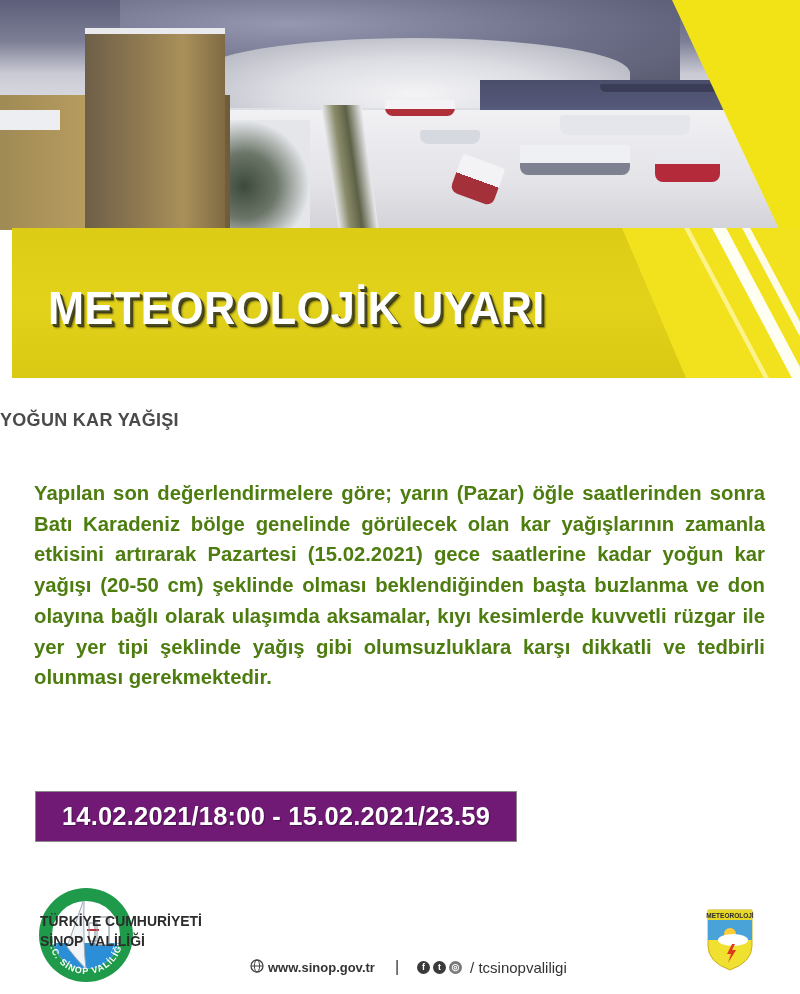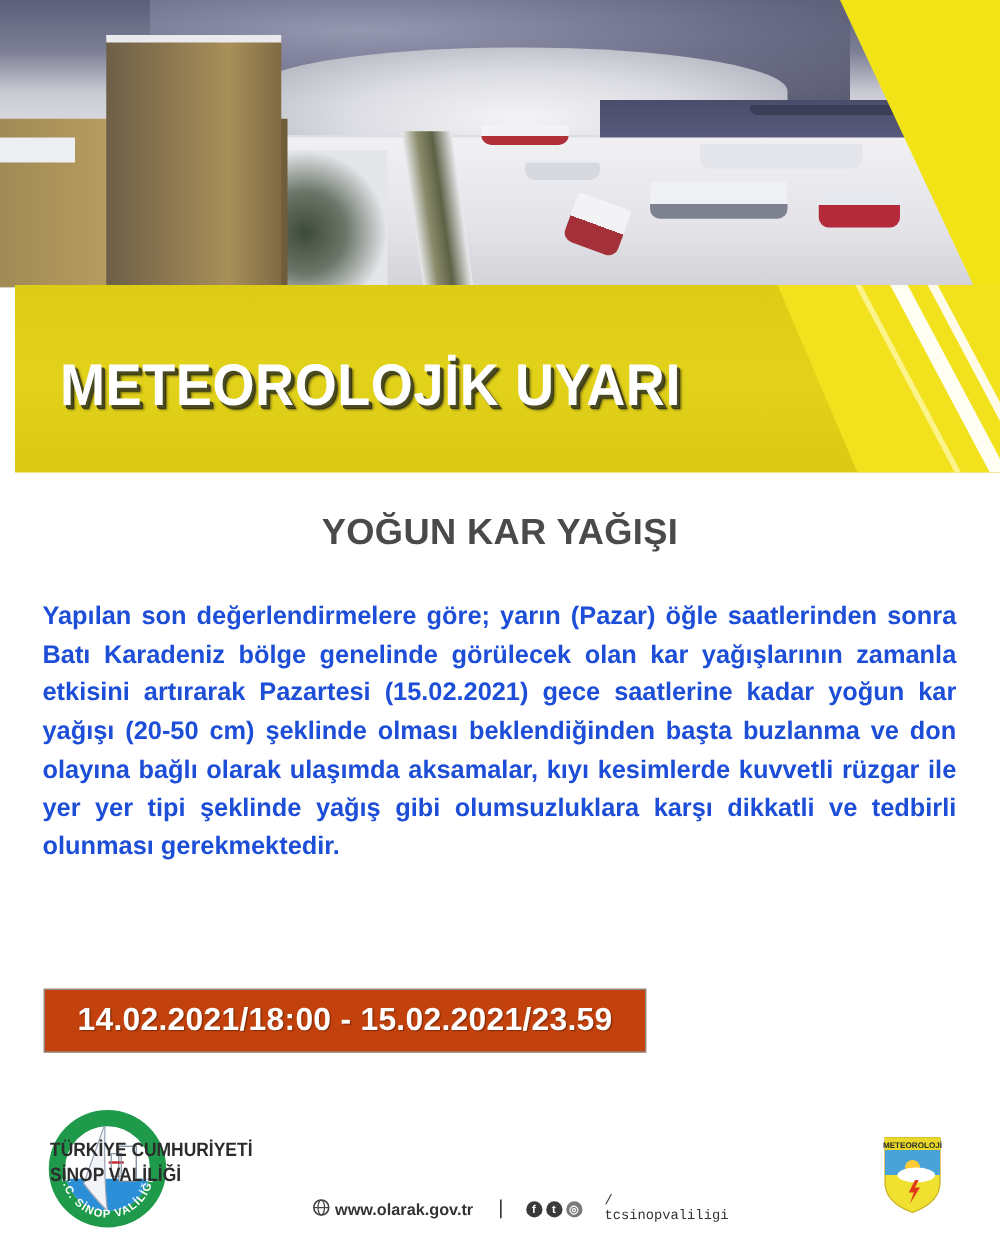--- a/index.html
+++ b/index.html
@@ -93,32 +93,32 @@
     position: absolute; left: 36px; top: 52px;
     font-family: "Liberation Sans", sans-serif; font-weight: 700;
     font-size: 47px; letter-spacing: 0.5px; color: #ffffff;
     transform: scaleX(0.92); transform-origin: left center;
     text-shadow: 2px 2px 0 #4a4a20, 3px 3px 0 #3b3b18, 4px 4px 2px rgba(0,0,0,.45);
     white-space: nowrap;
   }
 
   
   .subtitle {
-    position: absolute; left: 0; top: 410px; width: 800px; text-align: center;
-    font-weight: 700; font-size: 29px; color: #4a4a4a; letter-spacing: .3px;
+    position: absolute; left: 0; top: 410px; width: 800px; 
+    font-weight: 700; font-size: 18px; color: #4a4a4a; letter-spacing: .3px;
   }
   .body-text {
     position: absolute; left: 34px; top: 478px; width: 731px;
-    font-weight: 700; font-size: 20.3px; line-height: 30.7px; color: #1d4ed8;
+    font-weight: 700; font-size: 20.3px; line-height: 30.7px; color: #4d7c0f;
     text-align: justify; text-align-last: left;
   }
 
   .date-box {
     position: absolute; left: 35px; top: 791px; width: 482px; height: 51px;
-    background: #c2410c; border: 1px solid #8a8889;
+    background: #701a75; border: 1px solid #8a8889;
     display: flex; align-items: center; justify-content: center;
   }
   .date-text {
     color: #ffffff; font-weight: 700; font-size: 25.5px; letter-spacing: .2px;
     text-shadow: 1px 1px 1px rgba(0,0,0,.35); white-space: nowrap;
   }
 
   
   .logo-left {
     position: absolute; left: 37px; top: 885px; width: 98px; height: 100px;
@@ -133,21 +133,21 @@
     display: block; font-weight: 700; font-size: 15.5px; color: #2c2c2c; line-height: 20px;
     transform: scaleX(.9);
   }
   .contact {
     position: absolute; left: 250px; top: 957px; height: 20px; width: 330px;
     display: flex; align-items: center; font-size: 13px; color: #333;
   }
   .contact .web { font-weight: 700; margin-left: 4px; }
   .contact .sep { margin: 0 18px 0 20px; font-weight: 400; color: #333; font-size: 16px; }
   .contact .social { display: inline-flex; gap: 3px; }
-  .contact .handle { margin-left: 18px; font-size: 11px; font-family: Liberation Mono, monospace; }
+  .contact .handle { margin-left: 8px; font-size: 15px; }
   .ico {
     width: 13px; height: 13px; border-radius: 50%; display: inline-flex; align-items: center; justify-content: center;
     font-size: 9px; font-weight: 700; color: #fff;
   }
   .ico.fb { background: #3a3a3a; }
   .ico.tw { background: #3a3a3a; }
   .ico.ig { background: #7a7a7a; }
 </style>
 </head>
 <body>
@@ -217,21 +217,21 @@
 </div>
 
 <div class="contact">
   <span>
     <svg width="14" height="14" viewBox="0 0 14 14">
       <circle cx="7" cy="7" r="6" fill="none" stroke="#444" stroke-width="1.3"></circle>
       <ellipse cx="7" cy="7" rx="2.6" ry="6" fill="none" stroke="#444" stroke-width="1"></ellipse>
       <line x1="1" y1="7" x2="13" y2="7" stroke="#444" stroke-width="1"></line>
     </svg>
   </span>
-  <span class="web">www.olarak.gov.tr</span>
+  <span class="web">www.sinop.gov.tr</span>
   <span class="sep">|</span>
   <span class="social">
     <span class="ico fb">f</span>
     <span class="ico tw">t</span>
     <span class="ico ig">◎</span>
   </span>
   <span class="handle">/ tcsinopvaliligi</span>
 </div>
 
 <div class="logo-right">

